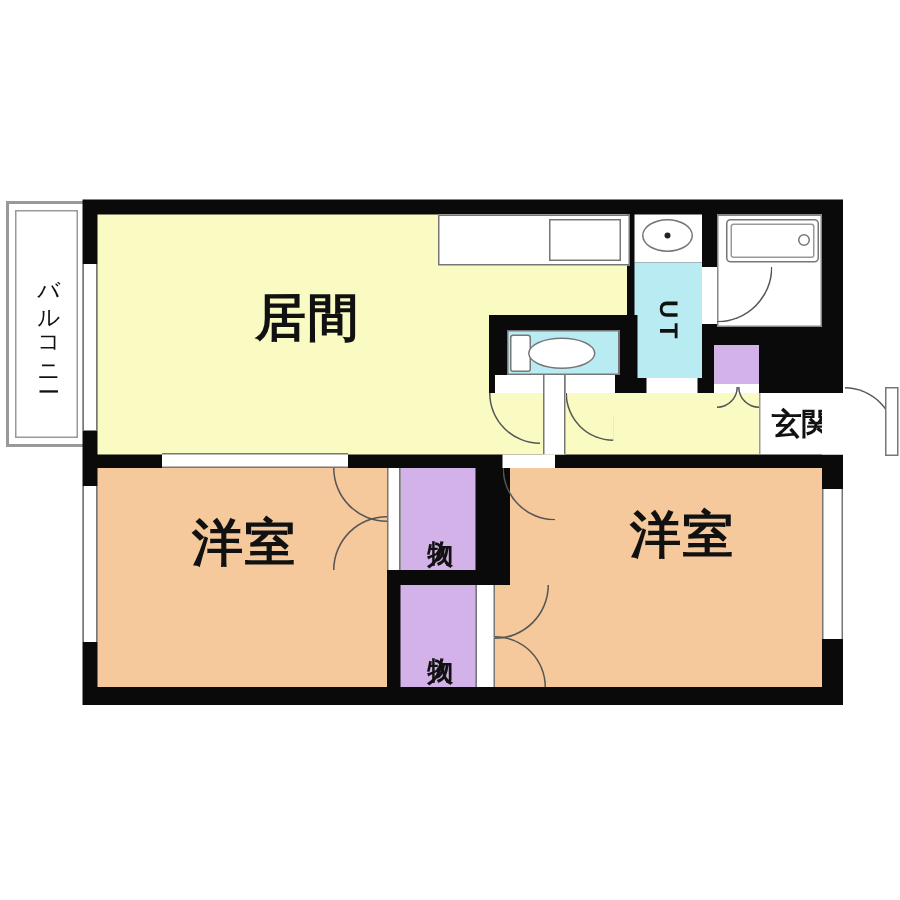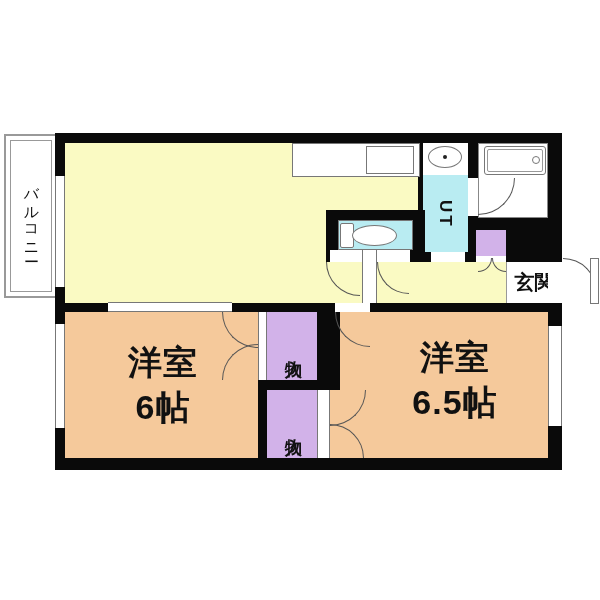--- a/index.html
+++ b/index.html
@@ -96,26 +96,25 @@
   <div class="abs arc arc-tl" style="left:222px;top:344px;width:36px;height:36px;"></div>
   <div class="abs arc arc-br" style="left:330px;top:390px;width:36px;height:36px;"></div>
   <div class="abs arc arc-tr" style="left:330px;top:424px;width:34px;height:34px;"></div>
   <div class="abs arc arc-br" style="left:478px;top:178px;width:37px;height:37px;"></div>
   <div class="abs arc arc-br" style="left:478px;top:258px;width:14px;height:14px;"></div>
   <div class="abs arc arc-bl" style="left:492px;top:258px;width:14px;height:14px;"></div>
   <div class="abs arc arc-tr" style="left:563px;top:258px;width:34px;height:34px;"></div>
   <div class="abs fixture" style="left:590px;top:258px;width:9px;height:46px;"></div>
 
   <div class="abs lbl lbl-big" style="left:110px;top:190px;width:190px;">
+    <div>居間</div>
   </div>
   <div class="abs lbl lbl-big" style="left:68px;top:340px;width:190px;">
     <div>洋室</div>
-    <div>6帖</div>
   </div>
   <div class="abs lbl lbl-big" style="left:350px;top:335px;width:210px;">
     <div>洋室</div>
-    <div>6.5帖</div>
   </div>
   <div class="abs lbl lbl-vert" style="left:281px;top:318px;width:24px;height:58px;font-size:17px;font-weight:600;">物入</div>
   <div class="abs lbl lbl-vert" style="left:281px;top:396px;width:24px;height:58px;font-size:17px;font-weight:600;">物入</div>
   <div class="abs lbl lbl-vert ut-label" style="left:434px;top:183px;width:22px;height:62px;font-size:17px;font-weight:600;letter-spacing:3px;">UT</div>
 
 </div>
 
 </body></html>

